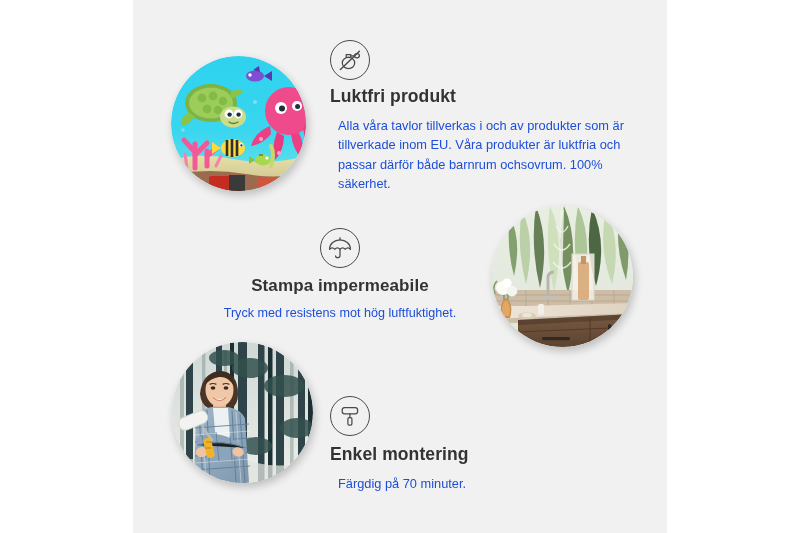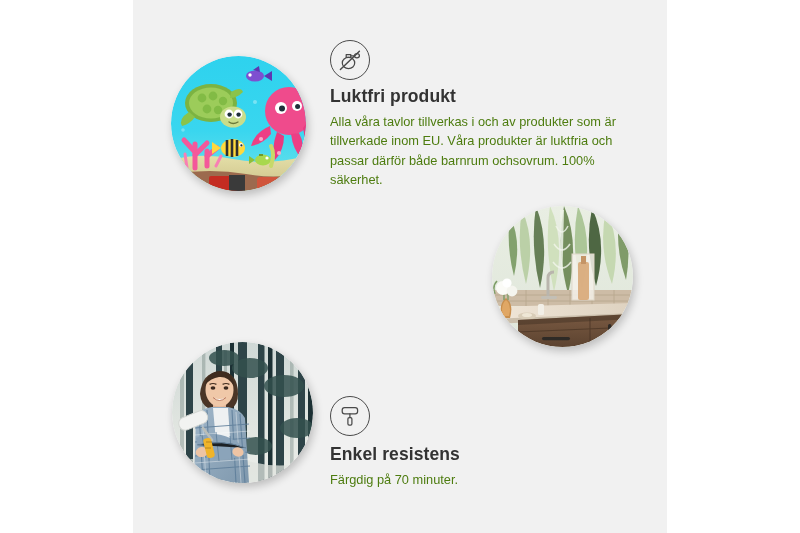--- a/index.html
+++ b/index.html
@@ -37,24 +37,24 @@
   .f-title{
     color:#333333;
     font-size:17.5px;
     font-weight:bold;
     letter-spacing:.1px;
     margin:6px 0 4px 0;
     line-height:1.25;
     white-space:nowrap;
   }
   .f-desc{
-    color:#4d7c0f;
+    color:#1d4ed8;
     font-size:12.8px;
     line-height:1.52;
-    margin:0;
+    margin:8px;
   }
 
   
   #feat-odour{ left:330px; top:40px; width:300px; text-align:left; }
   #feat-odour .icon-circle{ margin-left:0; }
   #feat-odour .f-desc{ width:292px; }
 
   
   #feat-water{ left:210px; top:228px; width:260px; text-align:center; }
   #feat-water .icon-circle{ margin:0 auto; }
@@ -201,20 +201,32 @@
         <path d="M9.2 10.4 L13.8 10.4 L13.8 7.6 L9.2 7.6 Z"></path>
         <path d="M13.8 8.8 L17.6 8.8"></path>
         <ellipse cx="19.9" cy="8.8" rx="2.5" ry="2.1"></ellipse>
         <path d="M3.4 22.6 L22.4 4.2" stroke-width="1.45"></path>
       </svg>
     </div>
     <div class="f-title">Luktfri produkt</div>
     <p class="f-desc">Alla våra tavlor tillverkas i och av produkter som är tillverkade inom EU. Våra produkter är luktfria och passar därför både barnrum ochsovrum. 100% säkerhet.</p>
   </div>
 
+  <div class="feature" id="feat-water">
+    <div class="icon-circle">
+      <svg width="26" height="26" viewBox="0 0 26 26" fill="none" stroke="#4a4a4a" stroke-width="1.25" stroke-linecap="round" stroke-linejoin="round">
+        <path d="M2.6 14.2 A10.4 9.4 0 0 1 23.4 14.2"></path>
+        <path d="M2.6 14.2 Q5.2 11.4 7.8 14.2 Q10.4 11.4 13 14.2 Q15.6 11.4 18.2 14.2 Q20.8 11.4 23.4 14.2"></path>
+        <path d="M13 14.2 L13 20.4 Q13 22.6 10.6 22.6 Q8.6 22.6 8.6 20.9"></path>
+        <path d="M13 4.8 L13 2.8"></path>
+      </svg>
+    </div>
+    <div class="f-title">Stampa impermeabile</div>
+    <p class="f-desc">Tryck med resistens mot hög luftfuktighet.</p>
+  </div>
 
   <div class="circle-img" id="img-bathroom">
     <div class="inner">
       <svg class="svg-fill" viewBox="0 0 141 141" preserveAspectRatio="xMidYMid slice">
         <defs>
           <linearGradient id="wallG" x1="0" y1="0" x2="0" y2="1">
             <stop offset="0%" stop-color="#e9eee3"></stop>
             <stop offset="100%" stop-color="#dfe6da"></stop>
           </linearGradient>
           <linearGradient id="woodG" x1="0" y1="0" x2="0" y2="1">
@@ -394,17 +406,17 @@
   </div>
 
   <div class="feature" id="feat-mount">
     <div class="icon-circle">
       <svg width="26" height="26" viewBox="0 0 26 26" fill="none" stroke="#4a4a4a" stroke-width="1.25" stroke-linecap="round" stroke-linejoin="round">
         <rect x="5.2" y="4.6" width="15.4" height="6.2" rx="2.4"></rect>
         <path d="M12.9 10.8 L12.9 14.6"></path>
         <rect x="10.9" y="14.6" width="4" height="7.4" rx="1.3"></rect>
       </svg>
     </div>
-    <div class="f-title">Enkel resistens</div>
+    <div class="f-title">Enkel montering</div>
     <p class="f-desc">Färgdig på 70 minuter.</p>
   </div>
 
 </div>
 
 </body></html>

